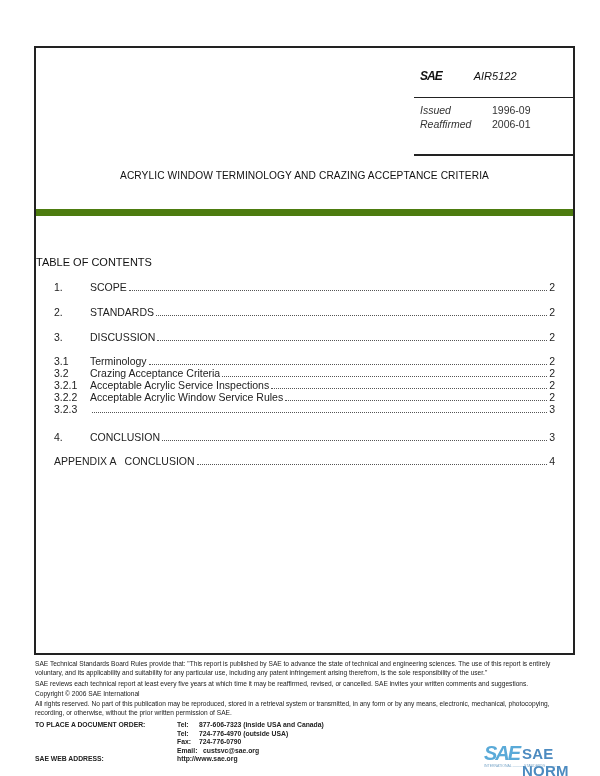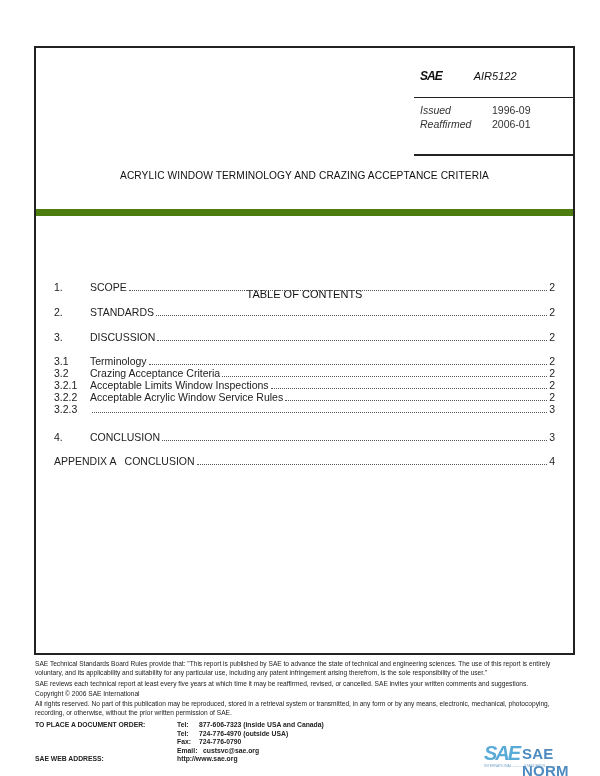--- a/index.html
+++ b/index.html
@@ -14,21 +14,21 @@
   .logo-sub { font-size:7px; font-style:italic; margin-top:1px; }
   .doctype { position:absolute; left:228px; top:20px; font-weight:bold; font-size:17px; line-height:21px; }
   .air-row { position:absolute; left:6px; top:18px; height:20px; display:flex; align-items:center; }
   .air-sae { font-weight:bold; font-style:italic; font-size:12px; letter-spacing:-1px; }
   .air-num { font-size:11px; margin-left:32px;font-style:italic; }
   .air-div { position:absolute; left:0; right:0; top:49px; border-top:1px solid #222; }
   .dates { position:absolute; left:6px; top:55px; font-size:10.5px; line-height:14px; color:#333; }
   .dates .row { display:flex; }
   .dates .k { width:72px;font-style:italic; }
   .title-row { position:absolute; left:0; right:0; top:93px; height:68px; border-bottom:7px solid #4d7c0f; display:flex; align-items:center; justify-content:center; font-size:10.2px; letter-spacing:0.1px; }
-  .toc-title { position:absolute; left:0; right:0; top:208px; text-align:center; font-size:11px;margin-top:32px; }
+  .toc-title { position:absolute; left:0; right:0; top:208px; font-size:11px; }
   .toc { position:absolute; left:18px; right:18px; font-size:10.5px; color:#222; }
   .toc-line { position:absolute; left:0; right:0; height:13px; display:flex; align-items:baseline; white-space:nowrap; overflow:hidden; }
   .toc-num { width:36px; flex:none; }
   .toc-label { flex:none; }
   .toc-dots { flex:1; overflow:hidden; border-bottom:1px dotted #555; margin:0 2px 3px 2px; height:9px; }
   .toc-page { flex:none; }
   .foot { position:absolute; left:35px; right:20px; font-size:6.6px; line-height:8.5px; color:#222; }
   .order { position:absolute; left:35px; top:721px; font-size:6.8px; line-height:8.6px; color:#222; }
   .order-k { position:absolute; left:0; font-weight:bold; white-space:nowrap; }
   .order-v { position:absolute; left:142px; white-space:nowrap; font-weight:bold; }
@@ -90,21 +90,21 @@
         <span class="toc-page">2</span>
       </div>
     <div class="toc-line" style="top:319px">
         <span class="toc-num">3.2</span>
         <span class="toc-label">Crazing Acceptance Criteria</span>
         <span class="toc-dots"></span>
         <span class="toc-page">2</span>
       </div>
     <div class="toc-line" style="top:331px">
         <span class="toc-num">3.2.1</span>
-        <span class="toc-label">Acceptable Limits Window Inspections</span>
+        <span class="toc-label">Acceptable Acrylic Service Inspections</span>
         <span class="toc-dots"></span>
         <span class="toc-page">2</span>
       </div>
     <div class="toc-line" style="top:343px">
         <span class="toc-num">3.2.2</span>
         <span class="toc-label">Acceptable Acrylic Window Service Rules</span>
         <span class="toc-dots"></span>
         <span class="toc-page">2</span>
       </div>
     <div class="toc-line" style="top:355px">

